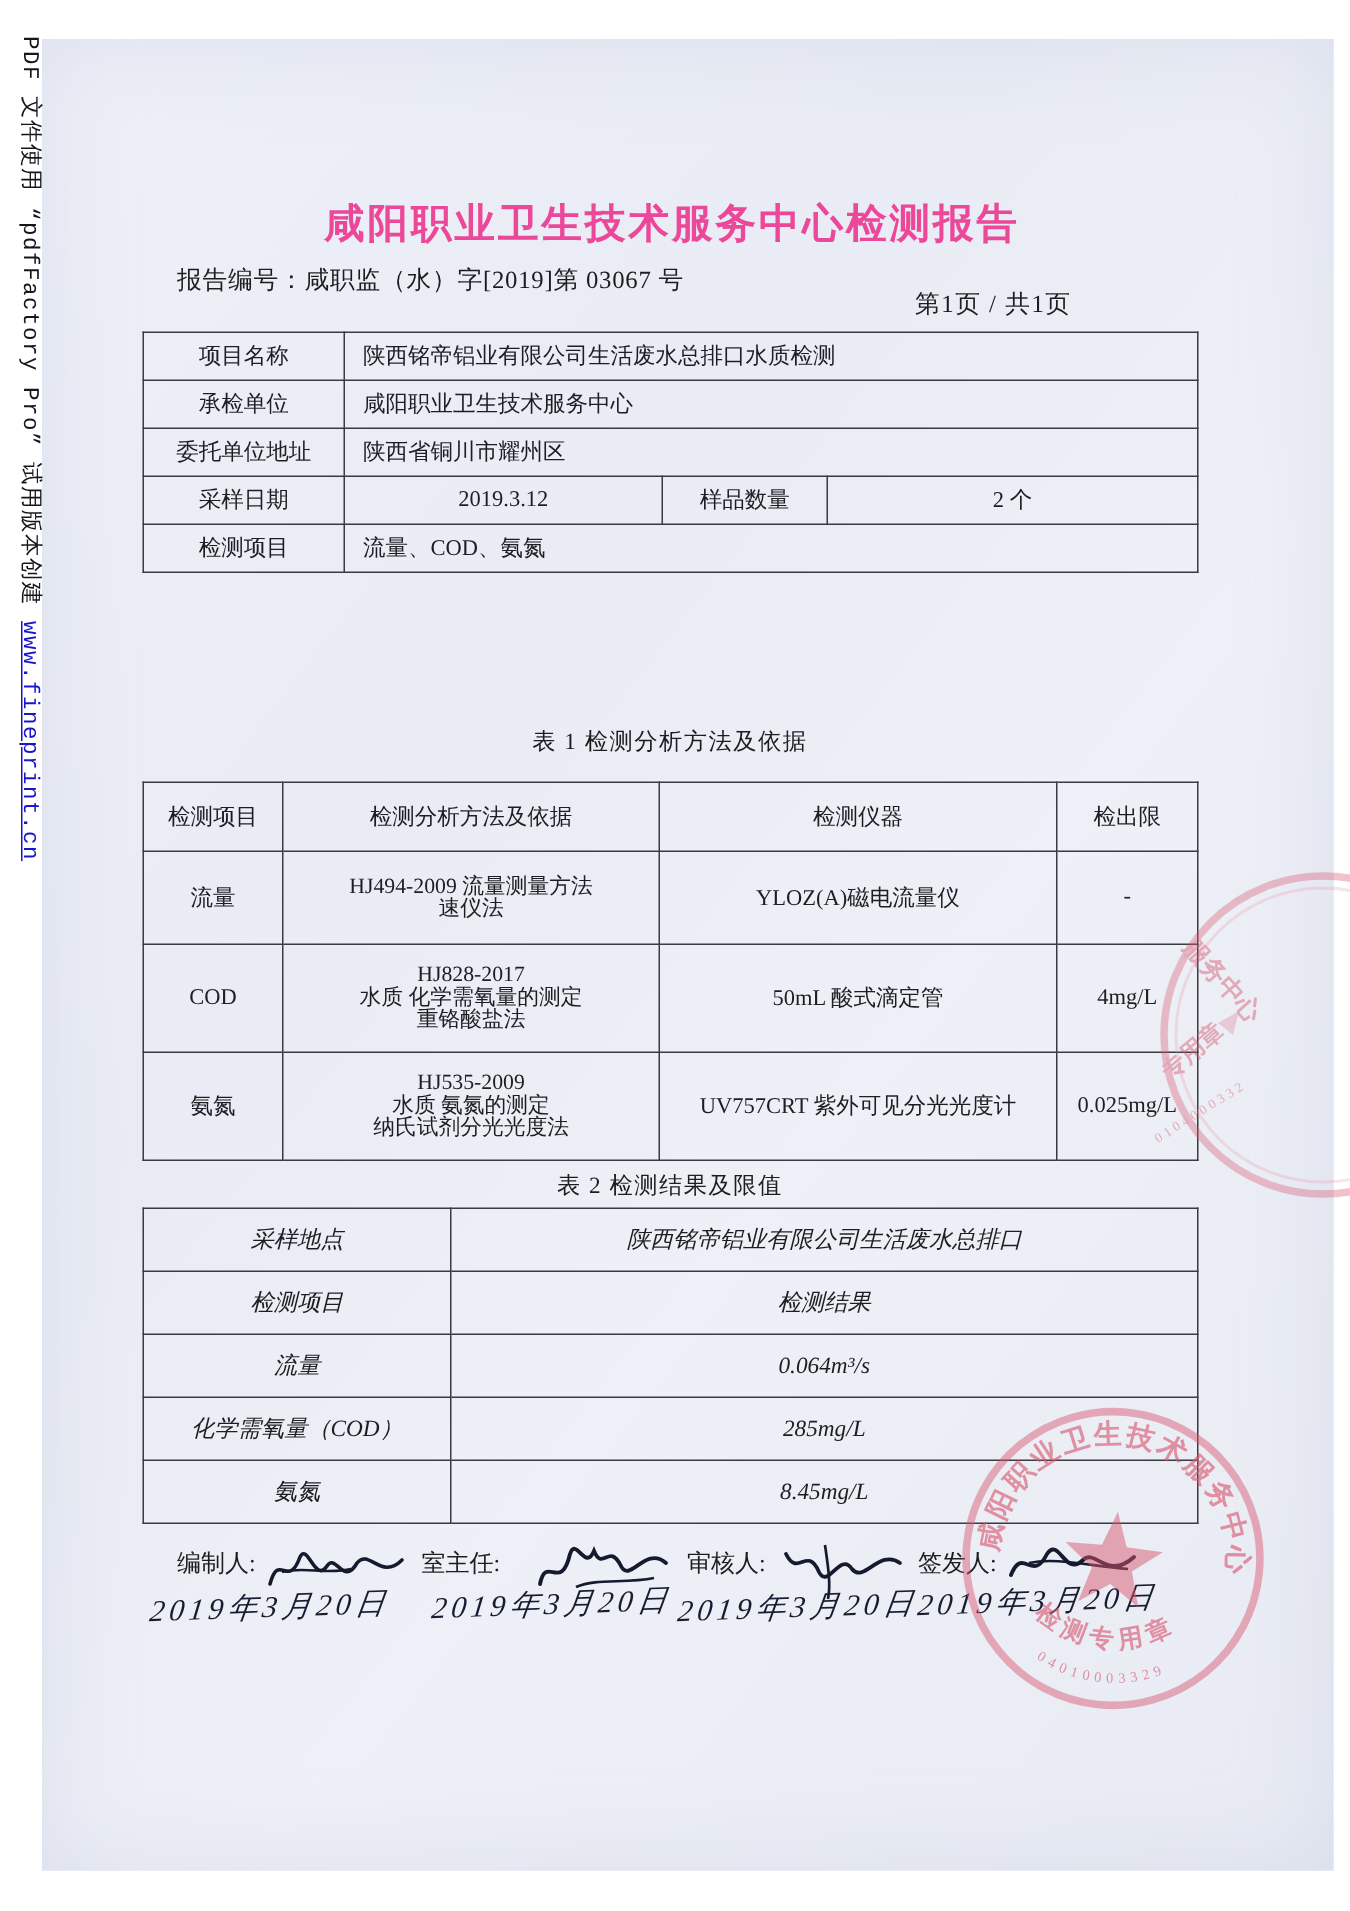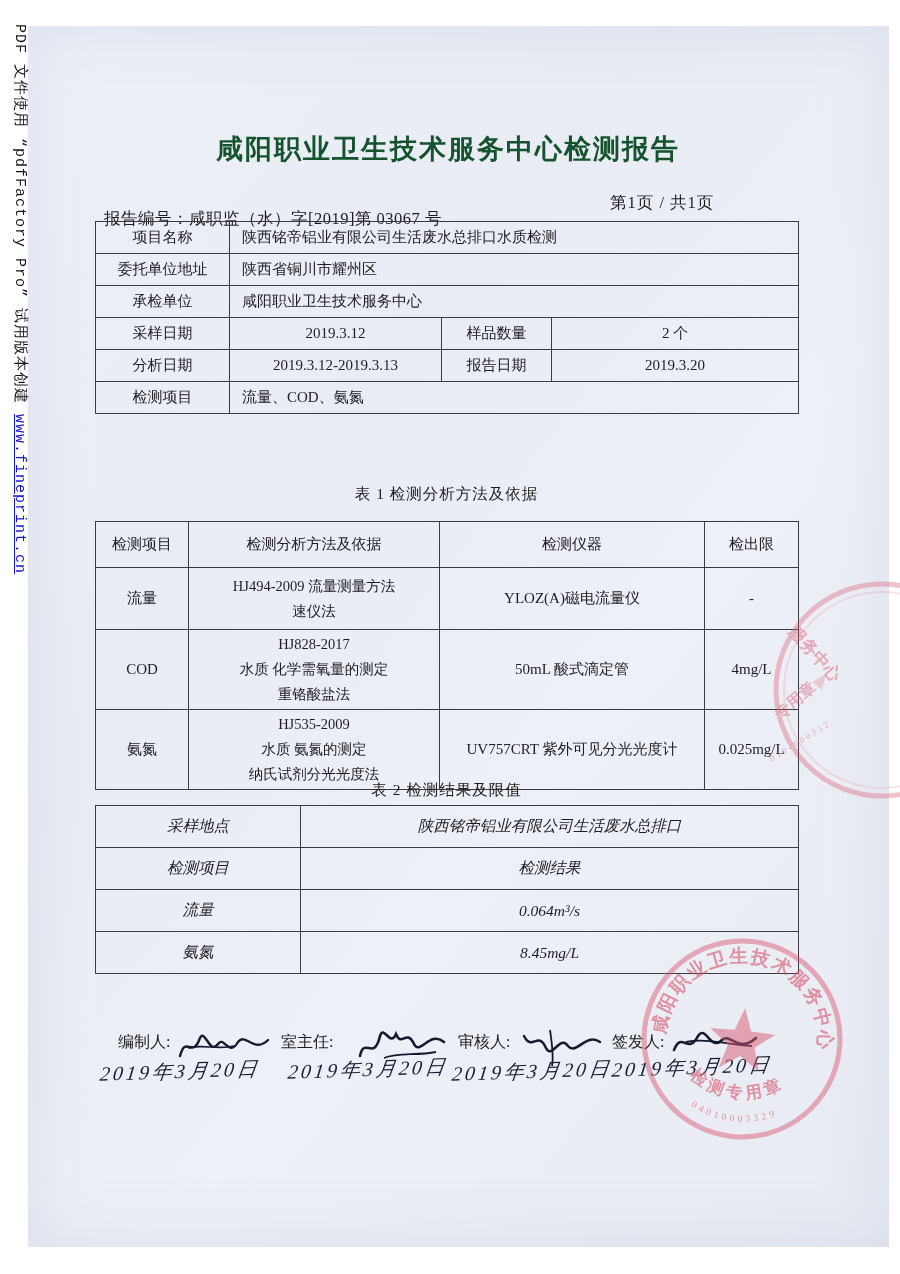--- a/index.html
+++ b/index.html
@@ -15,31 +15,31 @@
   .watermark {
     position:absolute; left:30px; top:24px; white-space:nowrap;
     transform:rotate(90deg); transform-origin:0 0;
     font-family:"Liberation Mono","DejaVu Sans Mono",monospace;
     font-size:15px; letter-spacing:1px; color:#16161a; z-index:5;
   }
   .watermark a { color:#1717c9; text-decoration:underline; cursor:pointer; }
 
   .title {
     position:absolute; left:0; top:131px; width:896px; text-align:center;
-    font-size:27px; font-weight:bold; letter-spacing:2px; color:#14532d; z-index:2;
+    font-size:27px; font-weight:bold; letter-spacing:2px; color:#ec4899; z-index:2;
   }
   .meta { position:absolute; top:176px; left:0; width:900px; font-size:16.5px; z-index:2; }
-  .meta .report-no { position:absolute; left:104px; top:0; letter-spacing:.5px;margin-top:32px; }
+  .meta .report-no { position:absolute; left:118px; top:0; letter-spacing:.5px; }
   .meta .page-info { position:absolute; left:610px; top:16px; letter-spacing:1px;font-family:Liberation Serif, serif; }
 
   table { border-collapse:collapse; table-layout:fixed; position:absolute; z-index:2; background:transparent; }
   td,th { border:1.6px solid #3a3b40; font-weight:normal; text-align:center;
           font-size:15px; color:#1d1d22; padding:2px 4px; overflow:hidden; }
   .left-val { text-align:left; padding-left:12px; }
-  .preline { white-space:pre-line; line-height:25px; font-size:14.5px; }
+  .preline { white-space:pre-line; line-height:15px; font-size:14.5px; }
 
   #info-table { left:95px; top:221px; width:703px; }
   #info-table td { height:32px; }
   #info-table col.c1 { width:134px; } #info-table col.c2 { width:212px; }
   #info-table col.c3 { width:110px; } #info-table col.c4 { width:247px; }
 
   .tbl-caption { position:absolute; left:95px; width:703px; text-align:center;
                  font-size:15.5px; letter-spacing:1px; z-index:2; }
   #caption-1 { top:484px; }
   #caption-2 { top:780px;text-align:center; }
@@ -89,38 +89,32 @@
       <col class="c2">
       <col class="c3">
       <col class="c4">
     </colgroup>
   <tbody>
       <tr>
     <td>项目名称</td>
     <td colspan="3" class="left-val">陕西铭帝铝业有限公司生活废水总排口水质检测</td>
   </tr>
   <tr>
+    <td>承检单位</td>
+    <td colspan="3" class="left-val">咸阳职业卫生技术服务中心</td>
+  </tr>
+  <tr>
     <td>委托单位地址</td>
     <td colspan="3" class="left-val">陕西省铜川市耀州区</td>
-  </tr>
-  <tr>
-    <td>承检单位</td>
-    <td colspan="3" class="left-val">咸阳职业卫生技术服务中心</td>
   </tr>
   <tr>
     <td>采样日期</td>
     <td>2019.3.12</td>
     <td>样品数量</td>
     <td>2 个</td>
-  </tr>
-  <tr>
-    <td>分析日期</td>
-    <td>2019.3.12-2019.3.13</td>
-    <td>报告日期</td>
-    <td>2019.3.20</td>
   </tr>
   <tr>
     <td>检测项目</td>
     <td colspan="3" class="left-val">流量、COD、氨氮</td>
   </tr>
 </tbody>
   </table>
 
 <div class="tbl-caption" id="caption-1">表 1  检测分析方法及依据</div>
 
@@ -176,20 +170,24 @@
     <td>采样地点</td>
     <td>陕西铭帝铝业有限公司生活废水总排口</td>
   </tr>
   <tr>
     <td>检测项目</td>
     <td>检测结果</td>
   </tr>
   <tr>
     <td>流量</td>
     <td>0.064m³/s</td>
+  </tr>
+  <tr>
+    <td>化学需氧量（COD）</td>
+    <td>285mg/L</td>
   </tr>
   <tr>
     <td>氨氮</td>
     <td>8.45mg/L</td>
   </tr>
 </tbody>
   </table>
 
 <div class="sig-row">
   <span class="sig-label" style="left:118px">编制人:</span>

